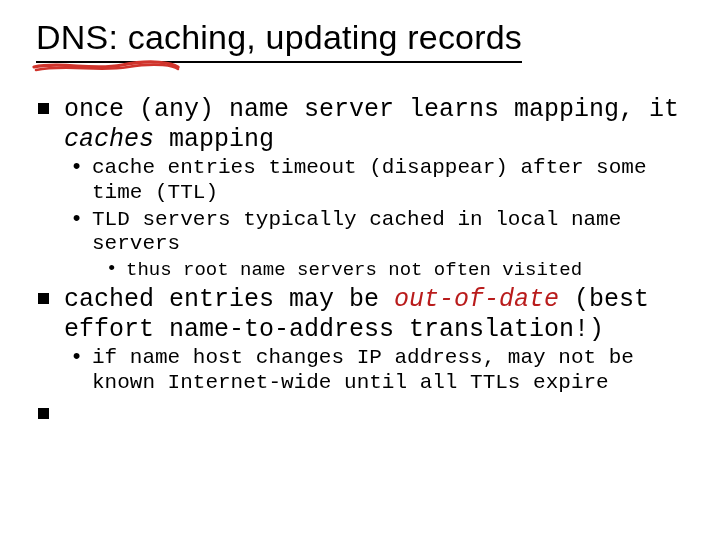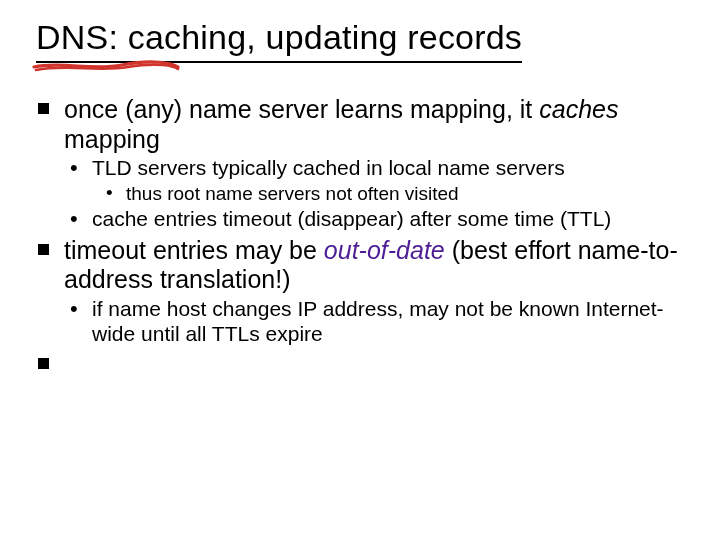--- a/index.html
+++ b/index.html
@@ -3,62 +3,62 @@
 <meta charset="utf-8">
 <style>
   html,body{margin:0;padding:0;width:720px;height:540px;background:#fff;font-family:Arial,Helvetica,sans-serif;color:#000;}
   .slide{box-sizing:border-box;width:720px;height:412px;padding:18px 30px 20px 30px;position:relative;}
   .title-wrap{position:relative;display:inline-block;margin-left:6px;}
   h1{font-size:34px;font-weight:400;margin:0 0 4px 0;font-family:Arial,Helvetica,sans-serif;letter-spacing:0.2px;}
   .title-underline{height:2px;background:#000;width:100%;}
   .scribble{position:absolute;left:-4px;bottom:-10px;width:148px;height:14px;}
   ul{list-style:none;margin:0;padding:0;}
   .lvl1{margin-top:32px;}
-  .lvl1>li{position:relative;padding-left:34px;font-size:25px;line-height:1.18;margin-bottom:4px;}
+  .lvl1>li{position:relative;padding-left:34px;font-size:25px;line-height:1.18;margin-bottom:4px;font-family:Liberation Mono, monospace;}
   .lvl1>li::before{content:"";position:absolute;left:8px;top:8px;width:11px;height:11px;background:#000;}
   .lvl2{margin-top:2px;}
   .lvl2>li{position:relative;padding-left:28px;font-size:21px;line-height:1.18;margin-bottom:2px;}
   .lvl2>li::before{content:"•";position:absolute;left:6px;top:-1px;font-size:22px;}
   .lvl3{margin-top:2px;}
   .lvl3>li{position:relative;padding-left:34px;font-size:19px;line-height:1.18;margin-bottom:2px;}
   .lvl3>li::before{content:"•";position:absolute;left:14px;top:-1px;font-size:19px;}
   .ital{font-style:italic;}
-  .red{color:#4c1d95;}
+  .red{color:#b91c1c;}
 </style>
 </head>
 <body>
 
 <div class="slide">
 
   <div class="title-wrap">
     <h1>DNS: caching, updating records</h1>
     <div class="title-underline"></div>
     <svg class="scribble" viewBox="0 0 148 14" preserveAspectRatio="none">
       <path d="M2 8 C 30 2, 60 12, 90 6 S 140 4, 146 8" stroke="#d0342c" stroke-width="3.2" fill="none" stroke-linecap="round"></path>
       <path d="M4 11 C 34 5, 66 13, 96 8 S 142 7, 146 10" stroke="#d0342c" stroke-width="2.6" fill="none" stroke-linecap="round"></path>
     </svg>
   </div>
 
   <ul class="lvl1">
 
     <li>
       <span>once (any) name server learns mapping, it </span><span class="ital">caches</span><span> mapping</span>
       <ul class="lvl2">
+        <li>cache entries timeout (disappear) after some time (TTL)</li>
         <li>
           <span>TLD servers typically cached in local name servers</span>
           <ul class="lvl3">
             <li>thus root name servers not often visited</li>
           </ul>
         </li>
-        <li>cache entries timeout (disappear) after some time (TTL)</li>
       </ul>
     </li>
 
     <li>
-      <span>timeout entries may be </span><span class="ital red">out-of-date</span><span> (best effort name-to-address translation!)</span>
+      <span>cached entries may be </span><span class="ital red">out-of-date</span><span> (best effort name-to-address translation!)</span>
       <ul class="lvl2">
         <li>if name host changes IP address, may not be known Internet-wide until all TTLs expire</li>
       </ul>
     </li>
 
     <li>
     </li>
 
   </ul>
 

